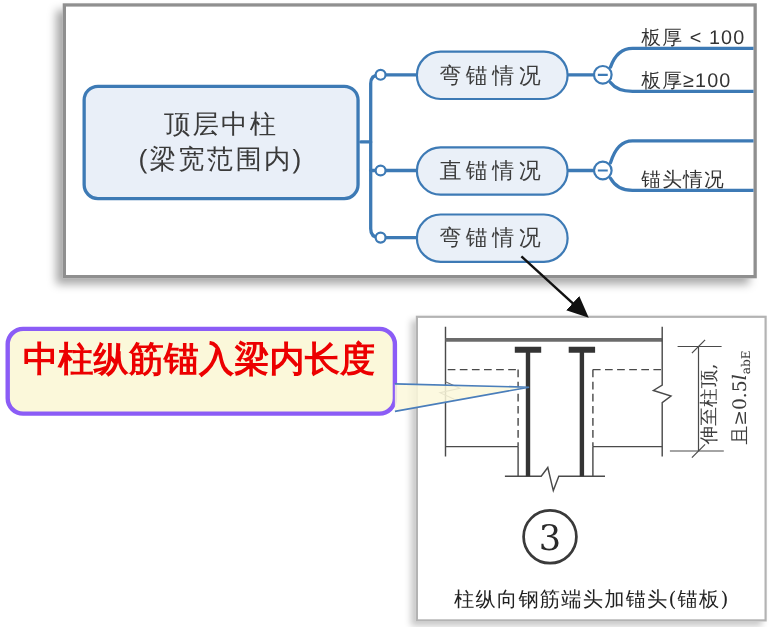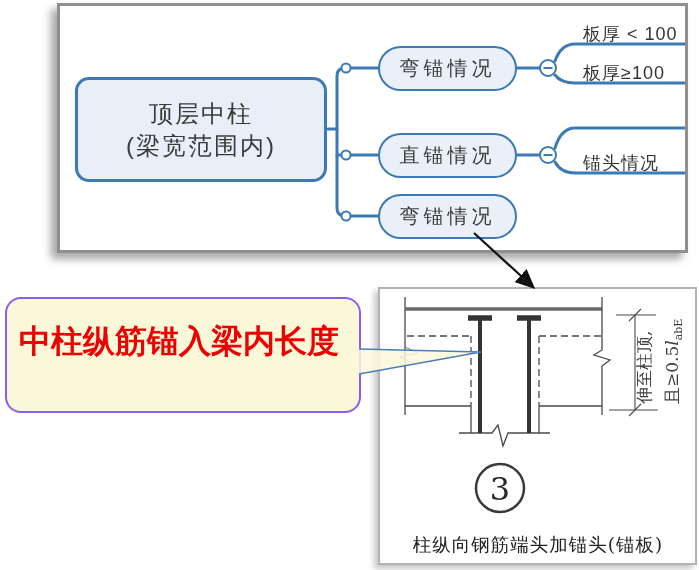--- a/index.html
+++ b/index.html
@@ -27,23 +27,23 @@
   
   .arrow-svg{position:absolute;left:460px;top:225px;z-index:2;}
 
   
   .drawing-panel{position:absolute;left:378px;top:287px;width:319px;height:278px;
                  box-sizing:border-box;background:#fff;border:2px solid #b3b3b3;
                  box-shadow:-4px 4px 6px rgba(0,0,0,.22);z-index:1;}
   .drawing-svg{position:absolute;left:0;top:0;}
 
   
-  .callout{position:absolute;left:5px;top:297px;width:356px;height:116px;
-           box-sizing:border-box;background:#fbf8da;border:2px solid #8b5cf6;
-           border-radius:16px;z-index:4;padding:23px 0 0 12px;}
+  .callout{position:absolute;left:5px;top:297px;width:356px;height:81px;
+           box-sizing:border-box;background:#fbf8da;border:4px solid #8b5cf6;
+           border-radius:16px;z-index:4;padding:6px 0 0 12px;}
   .callout .line{color:#ec0000;font-size:32px;font-weight:bold;line-height:38px;
                  white-space:nowrap;}
   .tail-svg{position:absolute;left:355px;top:340px;z-index:5;}
 </style>
 </head>
 <body>
 
 <div id="stage">
 
   <div class="top-panel">

